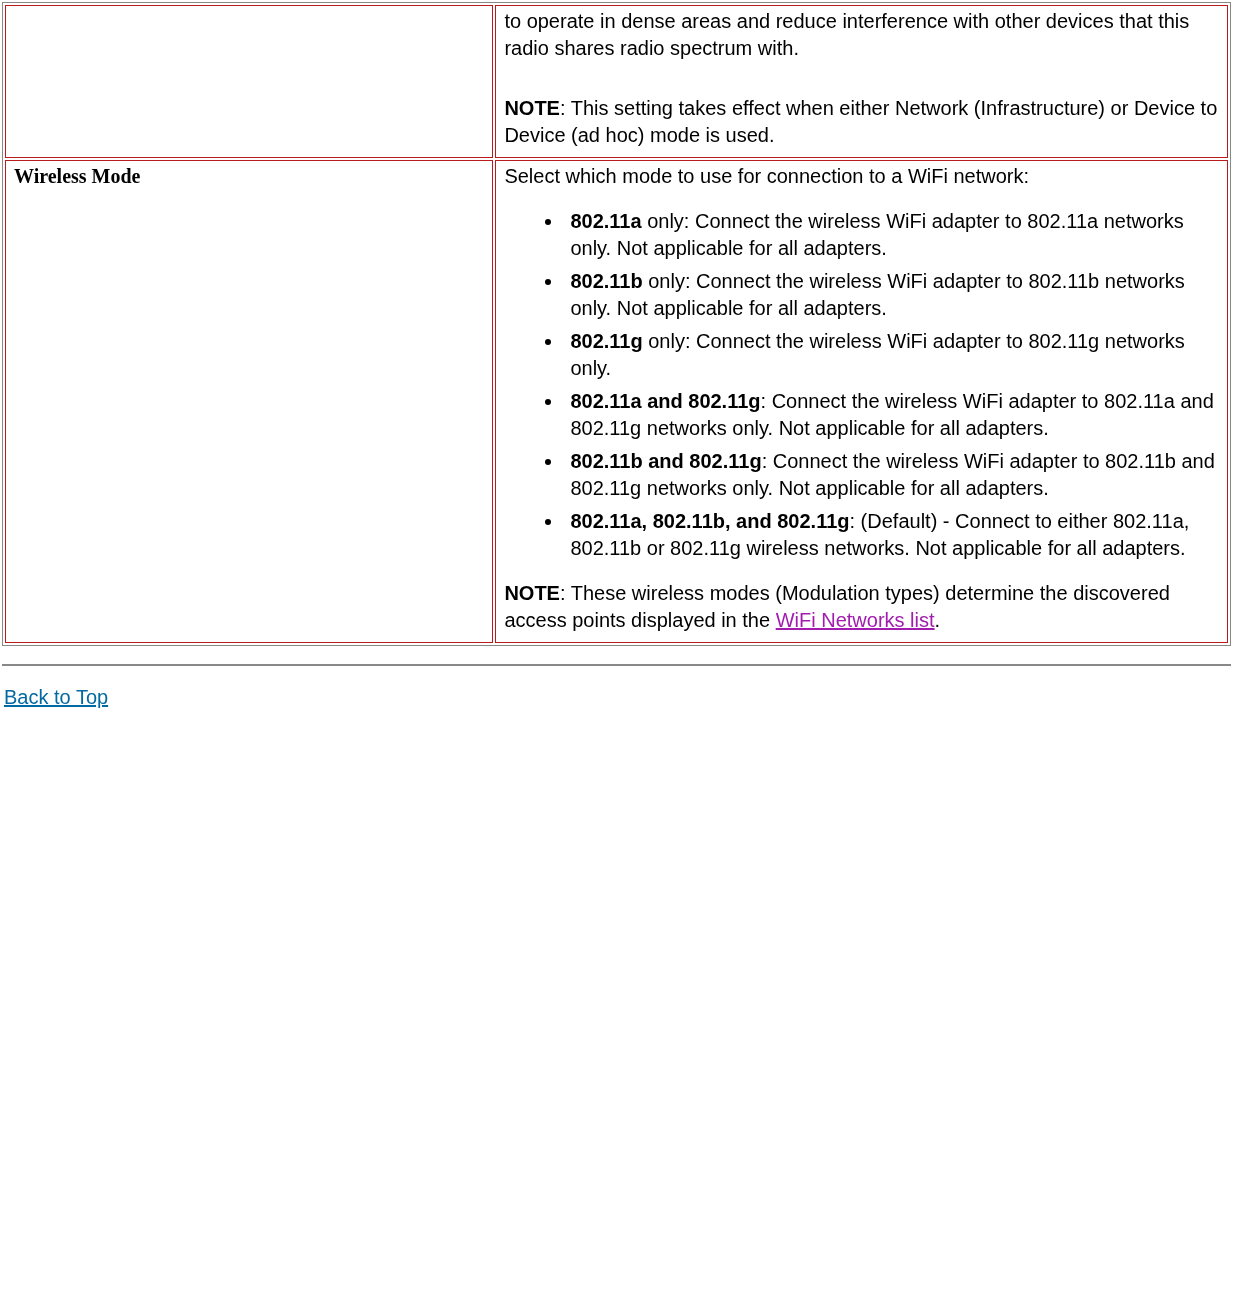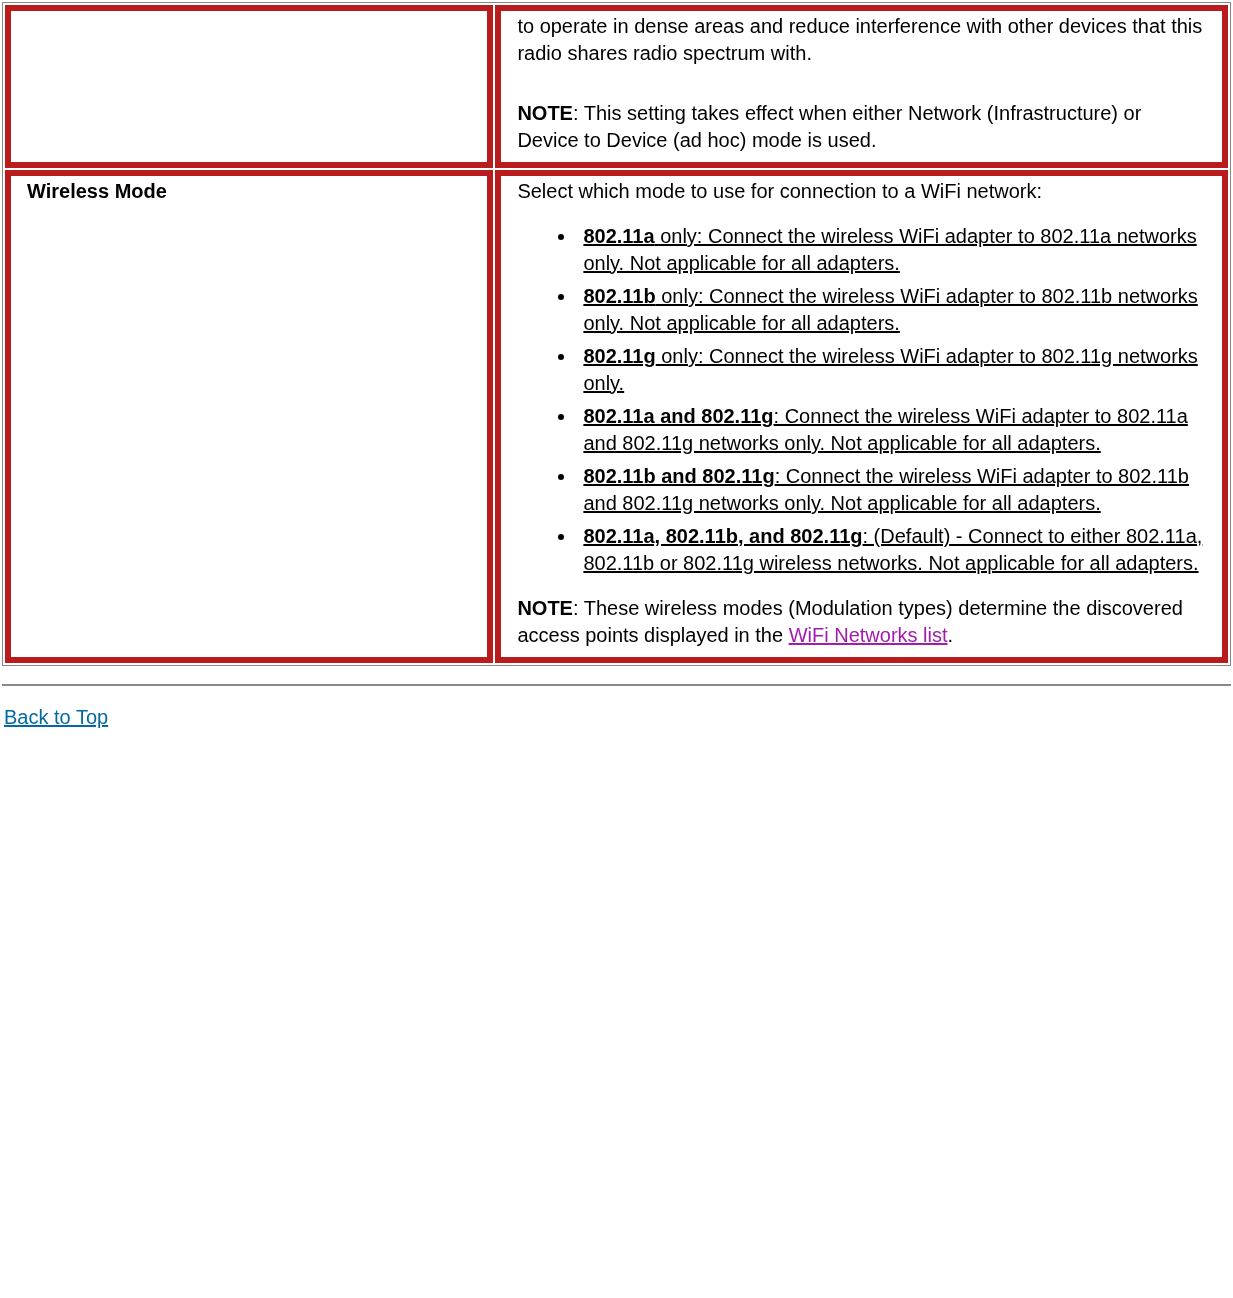--- a/index.html
+++ b/index.html
@@ -15,41 +15,41 @@
       background: #fff;
       padding: 2px;
     }
     table {
       border-collapse: separate;
       border-spacing: 2px;
       width: 100%;
       border: 1px solid #888;
     }
     td {
-      border: 6px solid #b91c1c;
+      border: 1px solid #b91c1c;
       vertical-align: top;
-      padding: 2px 16px;
+      padding: 2px 8px;
     }
     td.col-name {
       width: 40%;
       font-weight: bold;
+      font-family: Liberation Serif, serif;
     }
     td.col-desc {
       width: 60%;
     }
     .para {
       margin-bottom: 6px;
     }
     .note-label {
       font-weight: bold;
     }
     ul.modelist {
       list-style-type: disc;
       margin: 18px 0 18px 60px;
-      text-decoration: underline;
     }
     ul.modelist li {
       margin-bottom: 6px;
       padding-left: 6px;
     }
     .b {
       font-weight: bold;
     }
     a.link {
       color: #a21caf;

